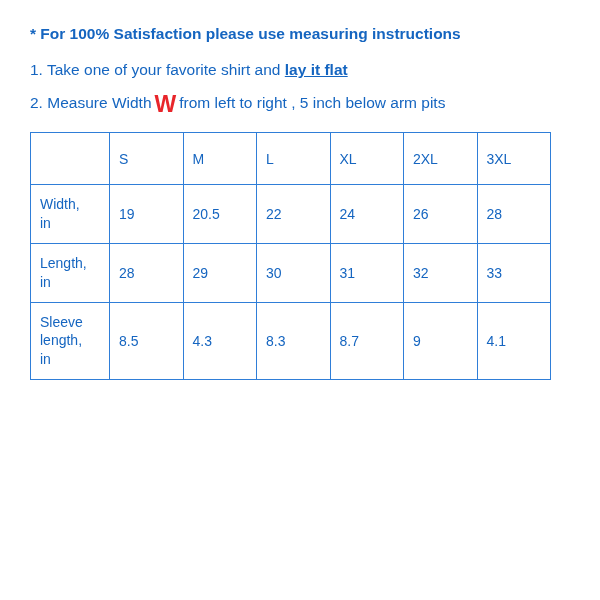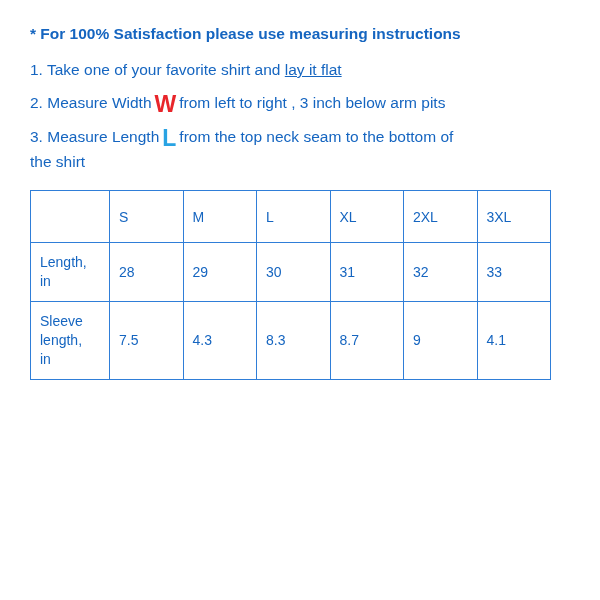--- a/index.html
+++ b/index.html
@@ -35,20 +35,21 @@
     margin: 0 0 9px 0;
   }
   .step .num {
     color: #1565c0;
   }
   .step .bold {
     font-weight: normal;
   }
   .underline {
     text-decoration: underline;
+    font-weight: bold;
   }
   .glyph {
     display: inline-block;
     font-weight: bold;
     font-size: 23px;
     line-height: 1;
     vertical-align: -4px;
     margin: 0 3px;
     font-family: "Liberation Sans", sans-serif;
   }
@@ -100,28 +101,23 @@
     <span>* For 100% Satisfaction please use measuring instructions</span><br>
   </p>
 
   <p class="step">
     <span class="num">1.</span>
     <span>Take one of your favorite shirt and </span><span class="underline">lay it flat</span>
   </p>
 
   <p class="step">
     <span class="num">2.</span>
-    <span>Measure </span><span class="bold">Width</span><span class="glyph glyph-w">W</span><span>from left to right , 3 inch below arm pits</span>
+    <span>Measure </span><span class="bold">Width</span><span class="glyph glyph-w">W</span><span>from left to right , 5 inch below arm pits</span>
   </p>
 
-  <p class="step">
-    <span class="num">3.</span>
-    <span>Measure </span><span class="bold">Length</span><span class="glyph glyph-l">L</span><span>from the top neck seam to the bottom of</span><br>
-    <span>the shirt</span>
-  </p>
 
   <table class="size-table">
     <colgroup>
       <col class="first">
       <col class="sz">
         <col class="sz">
         <col class="sz">
         <col class="sz">
         <col class="sz">
         <col class="sz">
@@ -133,37 +129,49 @@
         <th>M</th>
         <th>L</th>
         <th>XL</th>
         <th>2XL</th>
         <th>3XL</th>
       </tr>
     </thead>
     <tbody>
       <tr>
         <td class="rowlabel">
+          <span>Width,</span><br>
+          <span>in</span>
+        </td>
+        <td>19</td>
+        <td>20.5</td>
+        <td>22</td>
+        <td>24</td>
+        <td>26</td>
+        <td>28</td>
+      </tr>
+      <tr>
+        <td class="rowlabel">
           <span>Length,</span><br>
           <span>in</span>
         </td>
         <td>28</td>
         <td>29</td>
         <td>30</td>
         <td>31</td>
         <td>32</td>
         <td>33</td>
       </tr>
       <tr>
         <td class="rowlabel">
           <span>Sleeve</span><br>
           <span>length,</span><br>
           <span>in</span>
         </td>
-        <td>7.5</td>
+        <td>8.5</td>
         <td>4.3</td>
         <td>8.3</td>
         <td>8.7</td>
         <td>9</td>
         <td>4.1</td>
       </tr>
     </tbody>
   </table>
 
 </div>

